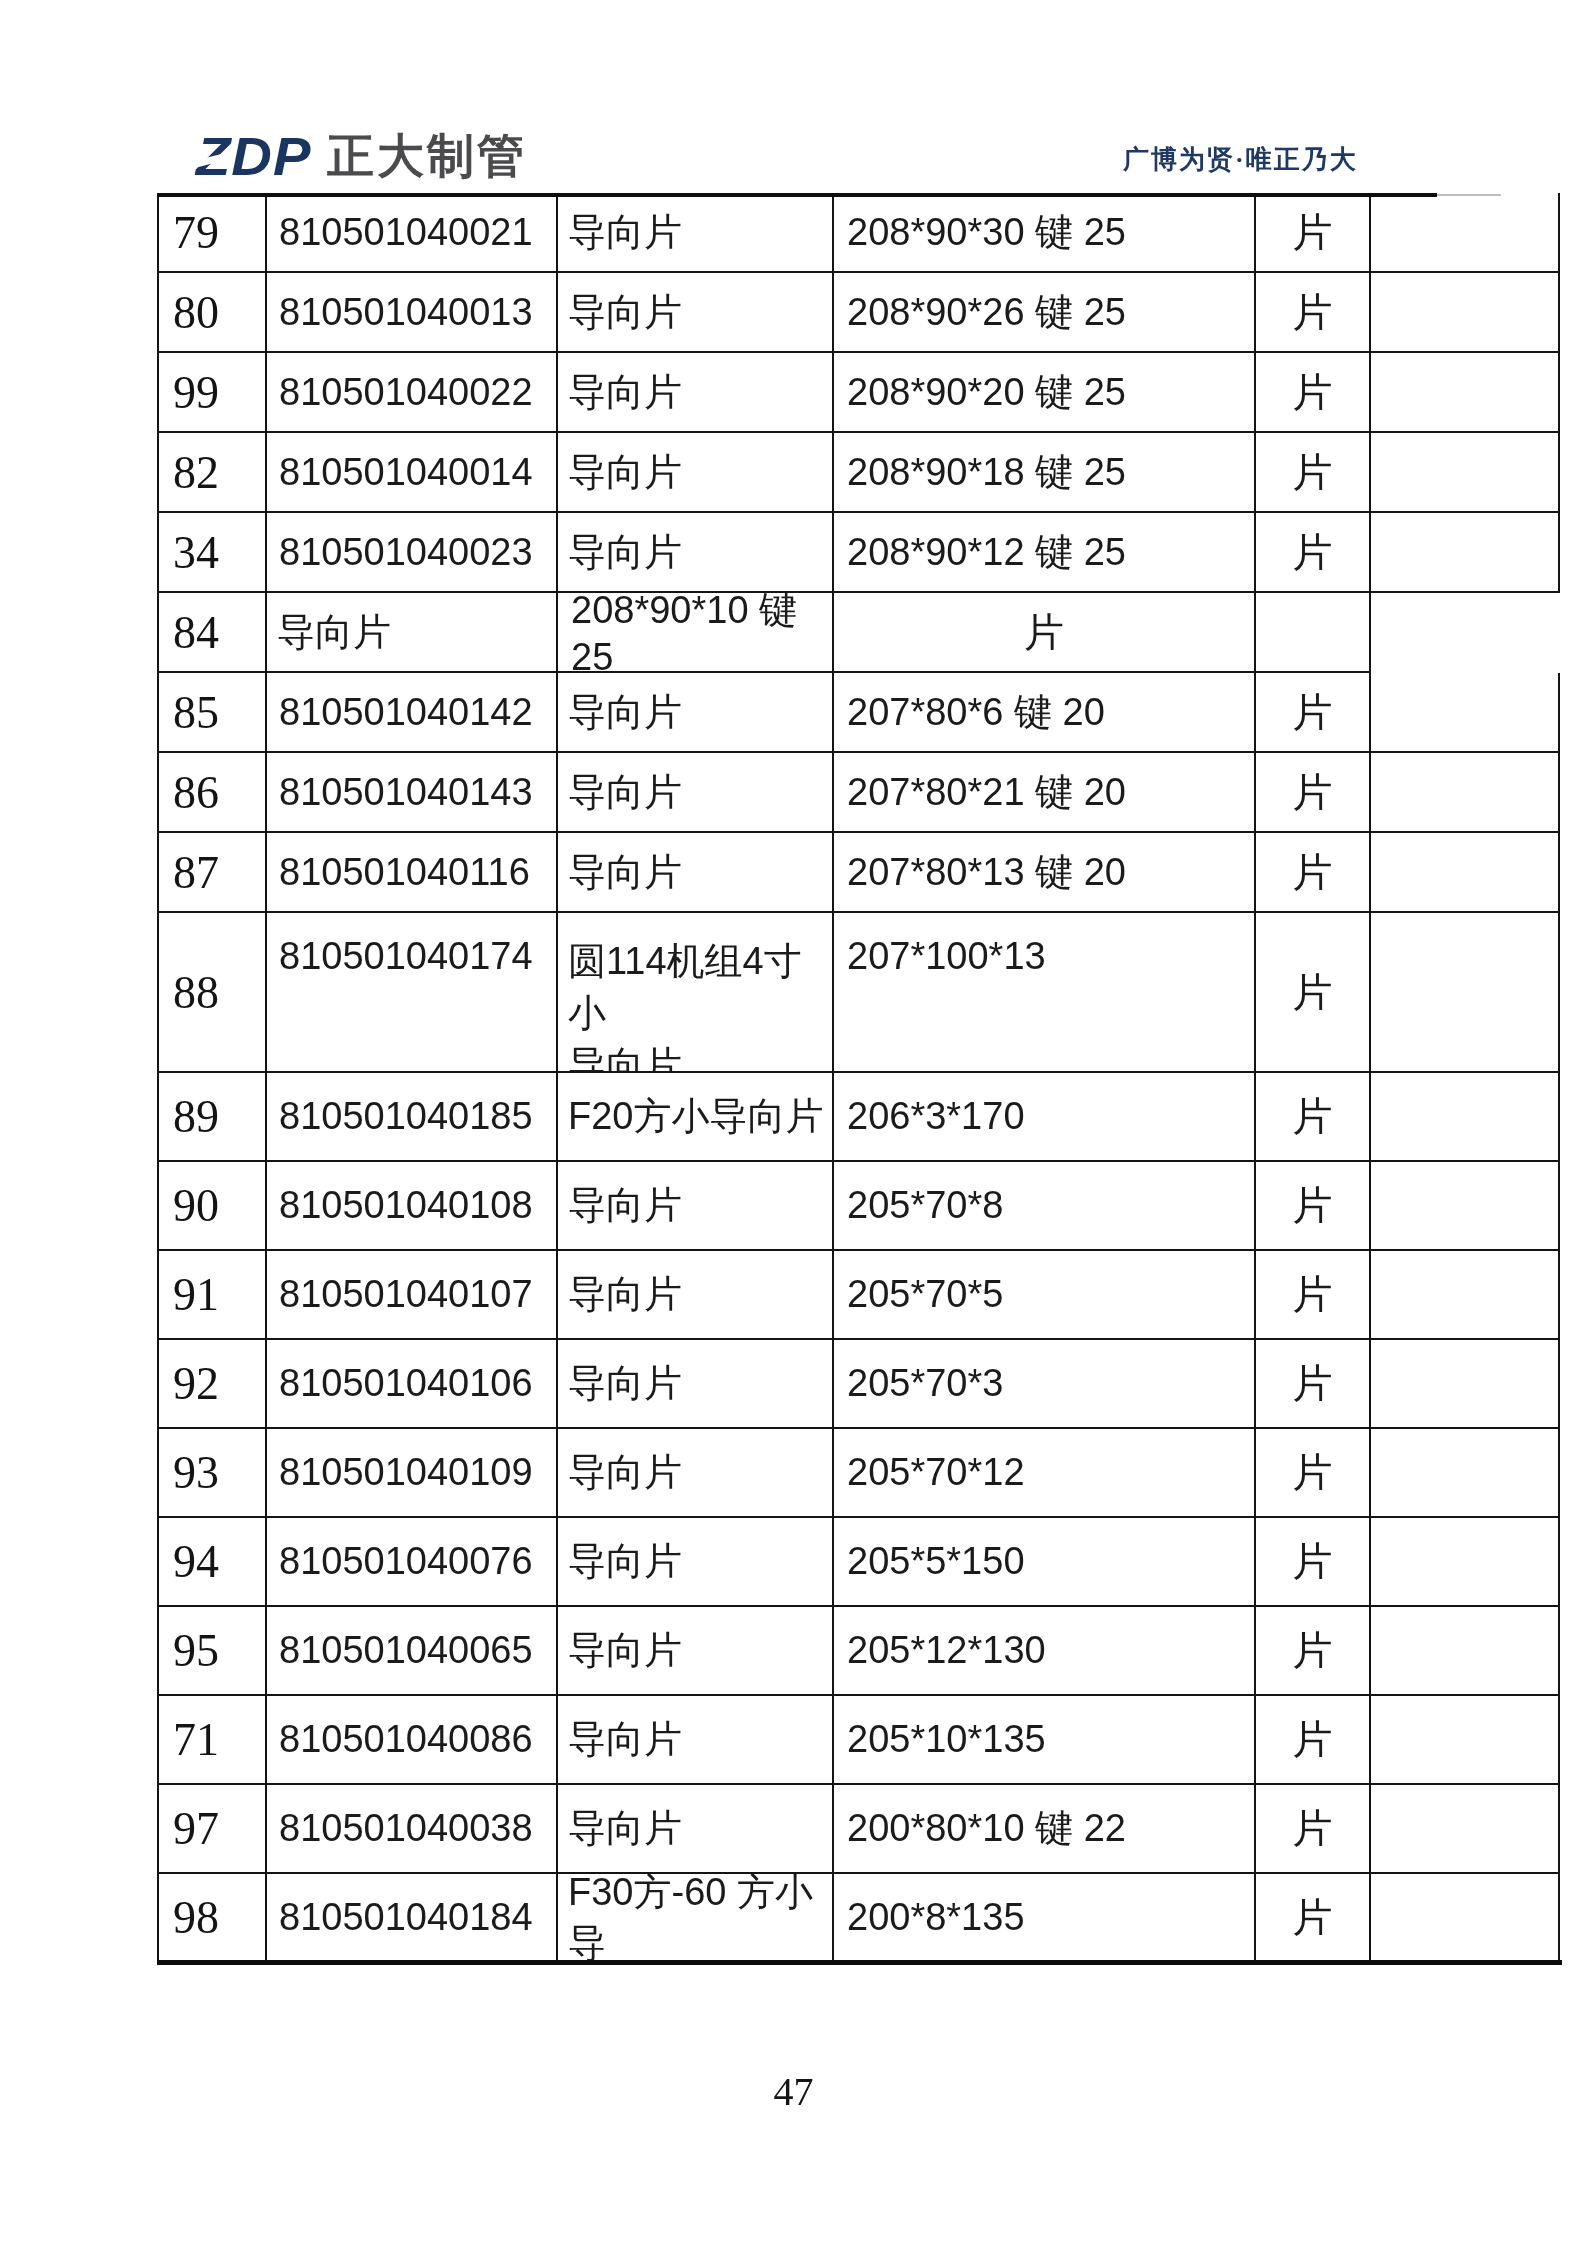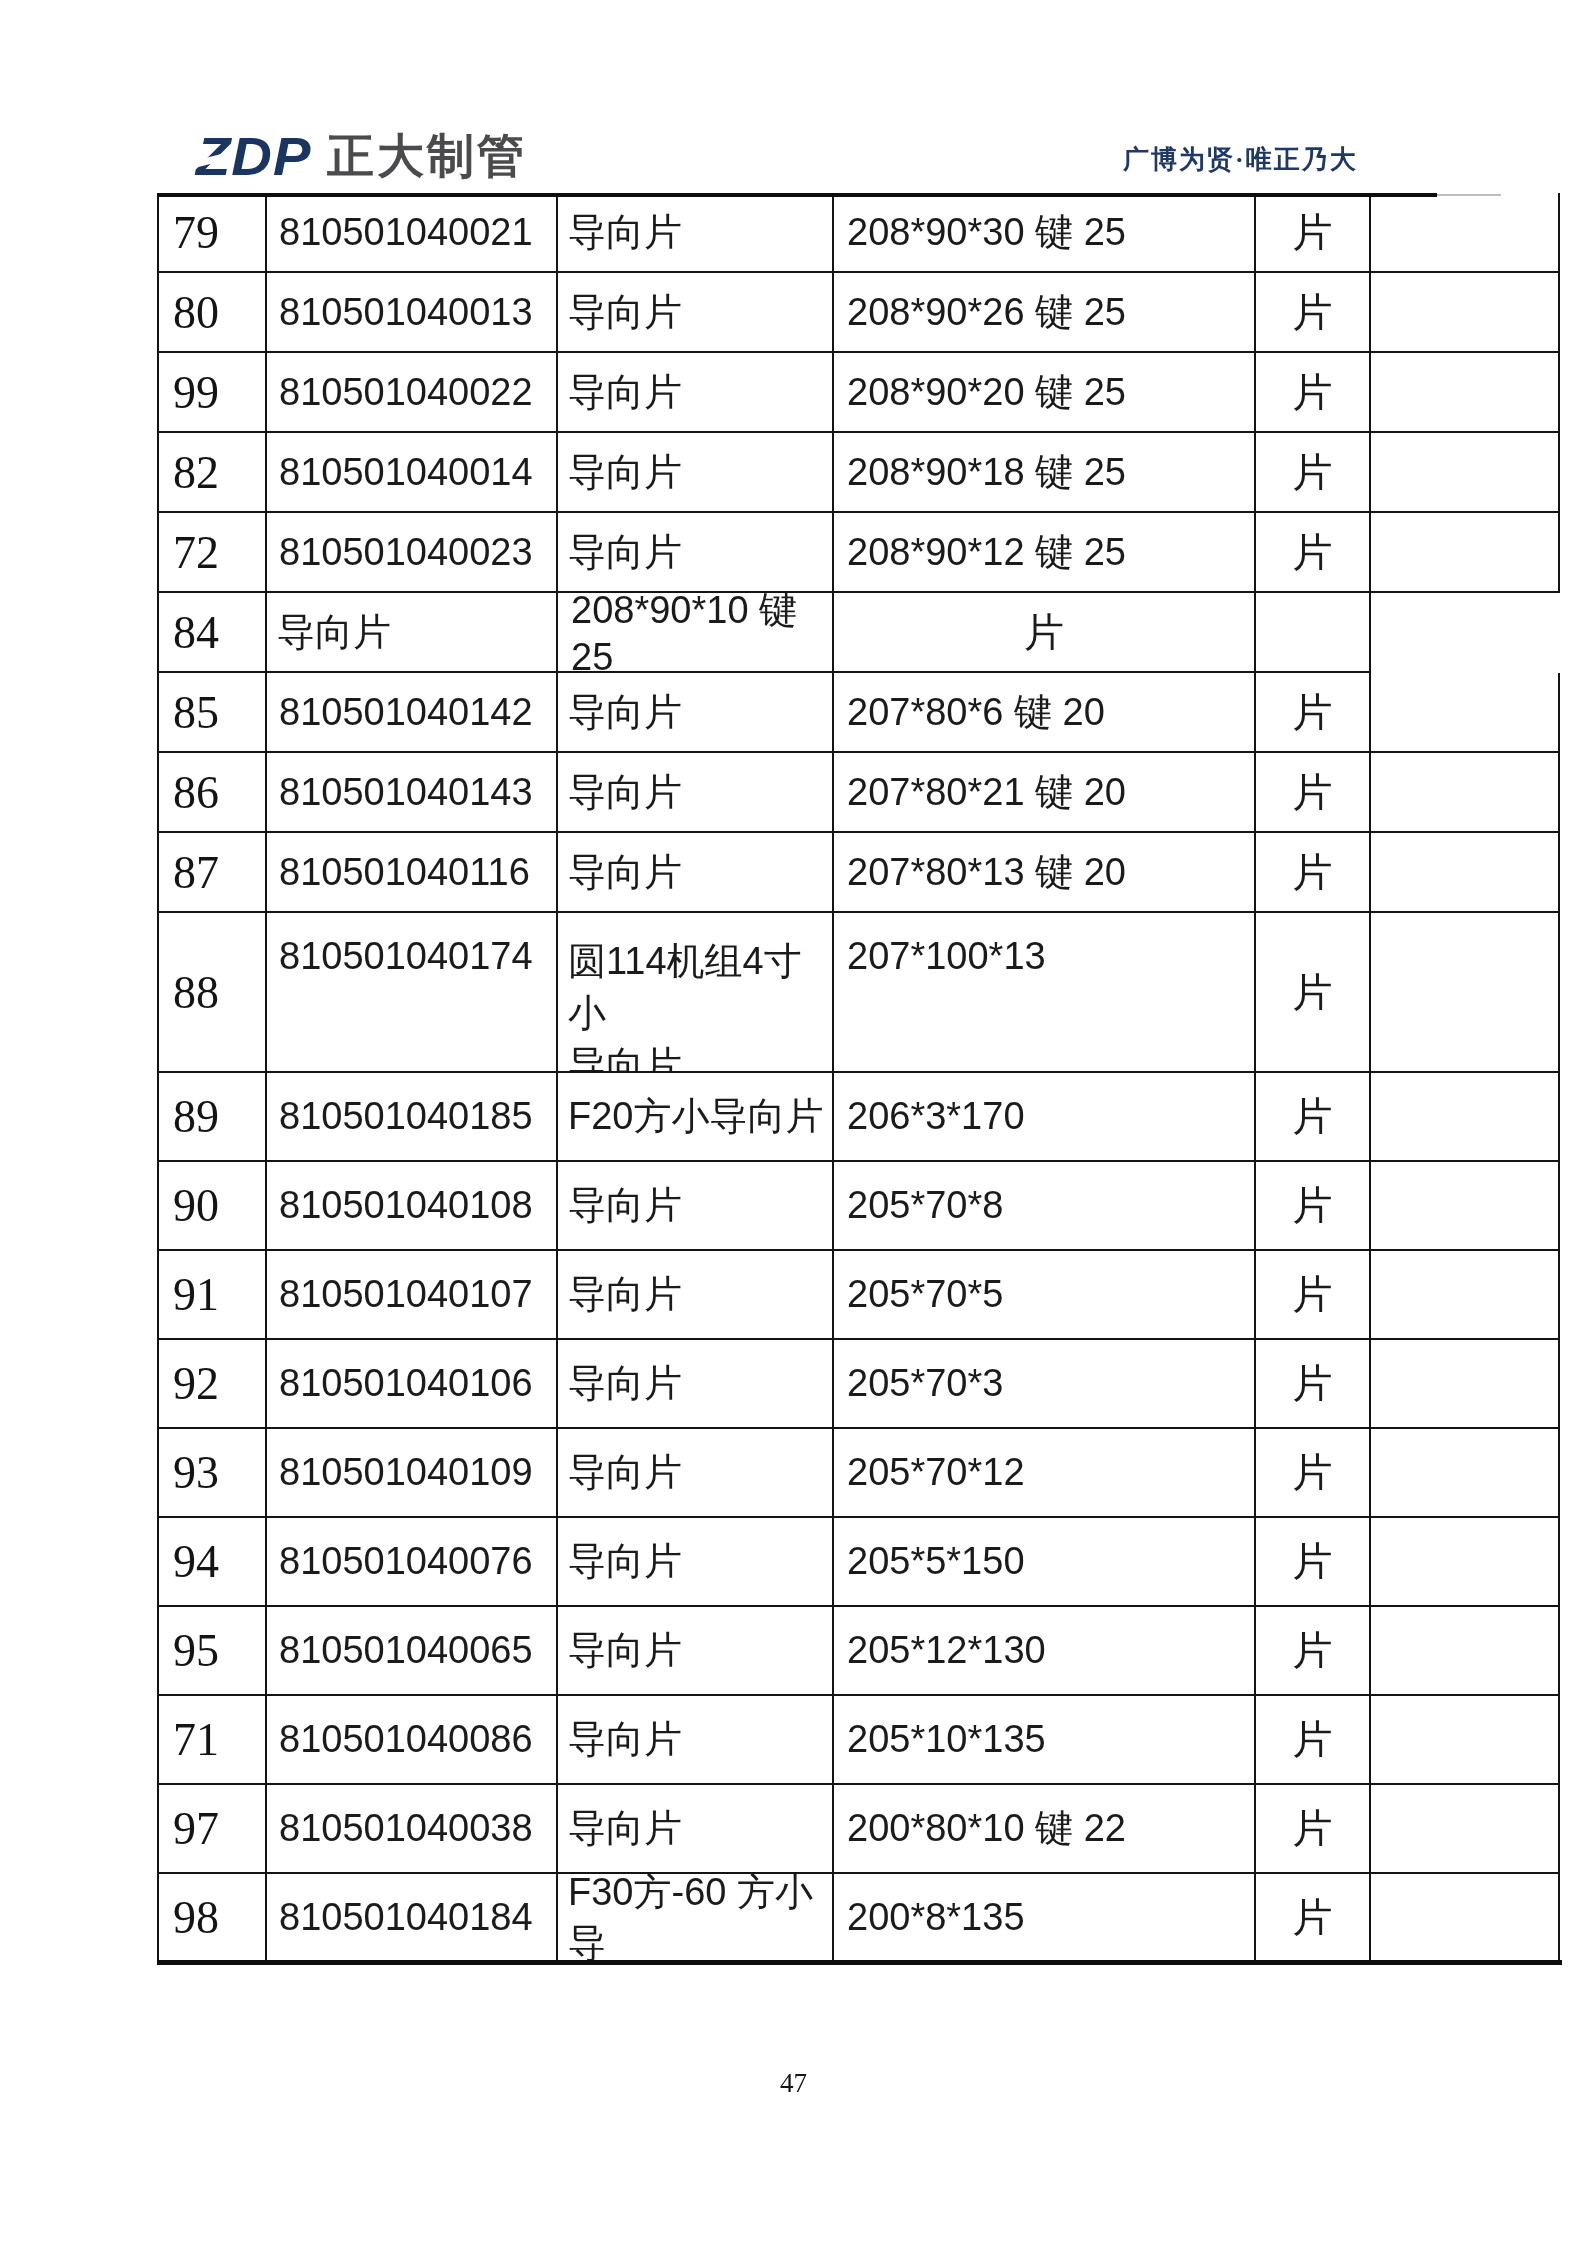--- a/index.html
+++ b/index.html
@@ -98,21 +98,21 @@
     align-items:flex-start;
     padding-top:22px;
   }
   .row.tall .cell-name{line-height:52px;}
 
   
   .page-number{
     position:absolute;left:0;top:2068px;width:1587px;
     text-align:center;
     font-family:"Liberation Serif","DejaVu Serif",serif;
-    font-size:27px;color:#141414;
+    font-size:40px;color:#141414;
   }
 </style>
 </head>
 <body>
 
 <div class="page">
 
   <div class="logo">
     <div class="logo-zdp">
       <span>ZDP</span>
@@ -154,21 +154,21 @@
     </div>
         <div class="row">
       <div class="cell cell-num">82</div>
       <div class="cell cell-code top-align">810501040014</div>
       <div class="cell cell-name top-align">导向片</div>
       <div class="cell cell-spec top-align">208*90*18 键 25</div>
       <div class="cell cell-unit">片</div>
       <div class="cell cell-note"></div>
     </div>
         <div class="row">
-      <div class="cell cell-num">72</div>
+      <div class="cell cell-num">34</div>
       <div class="cell cell-code top-align">810501040023</div>
       <div class="cell cell-name top-align">导向片</div>
       <div class="cell cell-spec top-align">208*90*12 键 25</div>
       <div class="cell cell-unit">片</div>
       <div class="cell cell-note"></div>
     </div>
         <div class="row">
       <div class="cell cell-num">84</div>
       <div class="cell cell-name top-align">导向片</div>
       <div class="cell cell-spec top-align">208*90*10 键 25</div>

